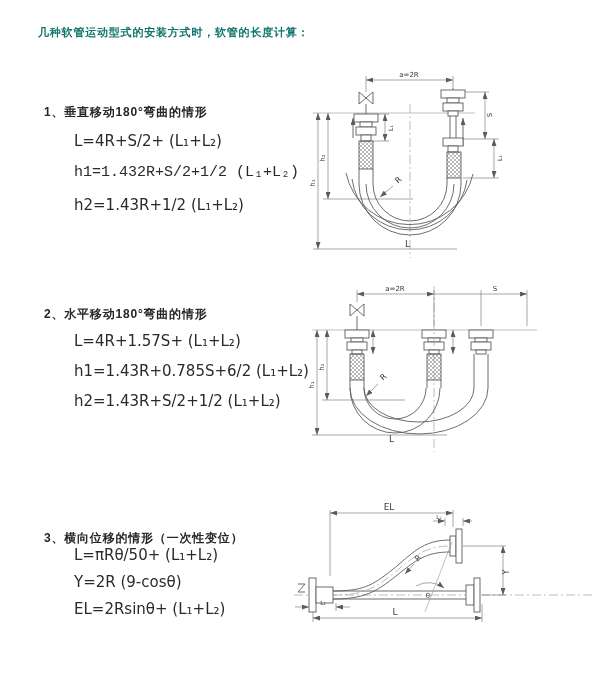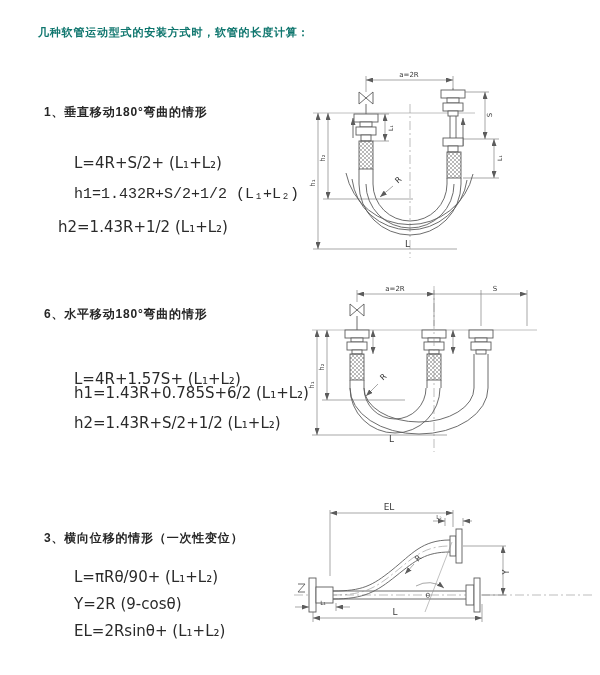--- a/index.html
+++ b/index.html
@@ -11,47 +11,46 @@
   .title{
     left:38px;top:25px;font-size:11px;font-weight:700;color:#0f766e;
     letter-spacing:0.8px;white-space:nowrap;
   }
   .heading{
     font-size:12px;font-weight:700;color:#262626;letter-spacing:0.8px;white-space:nowrap;
   }
   .formula{
     font-size:15px;color:#2a2a2a;white-space:nowrap;
     font-family:"DejaVu Sans","Liberation Sans",sans-serif;
-    margin-top:22px;
   }
   svg{position:absolute;overflow:visible;}
   svg text{fill:#3a3a3a;font-family:"DejaVu Sans",sans-serif;}
   .dl{stroke:#5c5c5c;stroke-width:0.9;fill:none;}
   .dim{stroke:#6b6b6b;stroke-width:0.6;fill:none;}
   .thin{stroke:#8d8d8d;stroke-width:0.55;fill:none;}
   .cl{stroke:#909090;stroke-width:0.6;stroke-dasharray:9 3 2 3;fill:none;}
   .fit{fill:#ffffff;stroke:#5c5c5c;stroke-width:0.9;}
 </style>
 </head>
 <body>
 
 <div class="abs title">几种软管运动型式的安装方式时，软管的长度计算：</div>
 
 <div class="abs heading" style="left:44px;top:104px;">1、垂直移动180°弯曲的情形</div>
 <div class="abs formula" style="left:74px;top:132px;">L=4R+S/2+ (L₁+L₂)</div>
 <div class="abs formula" style="left:74px;top:164px;font-family:Liberation Mono, monospace;">h1=1.432R+S/2+1/2 (L₁+L₂)</div>
-<div class="abs formula" style="left:58px;top:196px;">h2=1.43R+1/2 (L₁+L₂)</div>
-
-<div class="abs heading" style="left:44px;top:306px;">6、水平移动180°弯曲的情形</div>
-<div class="abs formula" style="left:74px;top:348px;">L=4R+1.57S+ (L₁+L₂)</div>
+<div class="abs formula" style="left:74px;top:196px;">h2=1.43R+1/2 (L₁+L₂)</div>
+
+<div class="abs heading" style="left:44px;top:306px;">2、水平移动180°弯曲的情形</div>
+<div class="abs formula" style="left:74px;top:332px;">L=4R+1.57S+ (L₁+L₂)</div>
 <div class="abs formula" style="left:74px;top:362px;">h1=1.43R+0.785S+6/2 (L₁+L₂)</div>
 <div class="abs formula" style="left:74px;top:392px;text-align:right;">h2=1.43R+S/2+1/2 (L₁+L₂)</div>
 
 <div class="abs heading" style="left:44px;top:530px;">3、横向位移的情形（一次性变位）</div>
-<div class="abs formula" style="left:74px;top:546px;">L=πRθ/90+ (L₁+L₂)</div>
+<div class="abs formula" style="left:74px;top:546px;">L=πRθ/50+ (L₁+L₂)</div>
 <div class="abs formula" style="left:74px;top:573px;">Y=2R (9-cosθ)</div>
 <div class="abs formula" style="left:74px;top:600px;text-align:center;">EL=2Rsinθ+ (L₁+L₂)</div>
 
 <svg style="left:305px;top:66px;" width="290" height="200" viewBox="0 0 290 200">
   <defs>
     <marker id="d1a" viewBox="0 0 7 5" refX="7" refY="2.5" markerWidth="7" markerHeight="5" markerUnits="userSpaceOnUse" orient="auto-start-reverse">
       <path d="M0,0 L7,2.5 L0,5 Z" fill="#5c5c5c"></path>
     </marker>
     <pattern id="d1h" width="4" height="4" patternUnits="userSpaceOnUse">
       <path d="M0,0 L4,4 M4,0 L0,4" stroke="#8a8a8a" stroke-width="0.6"></path>

